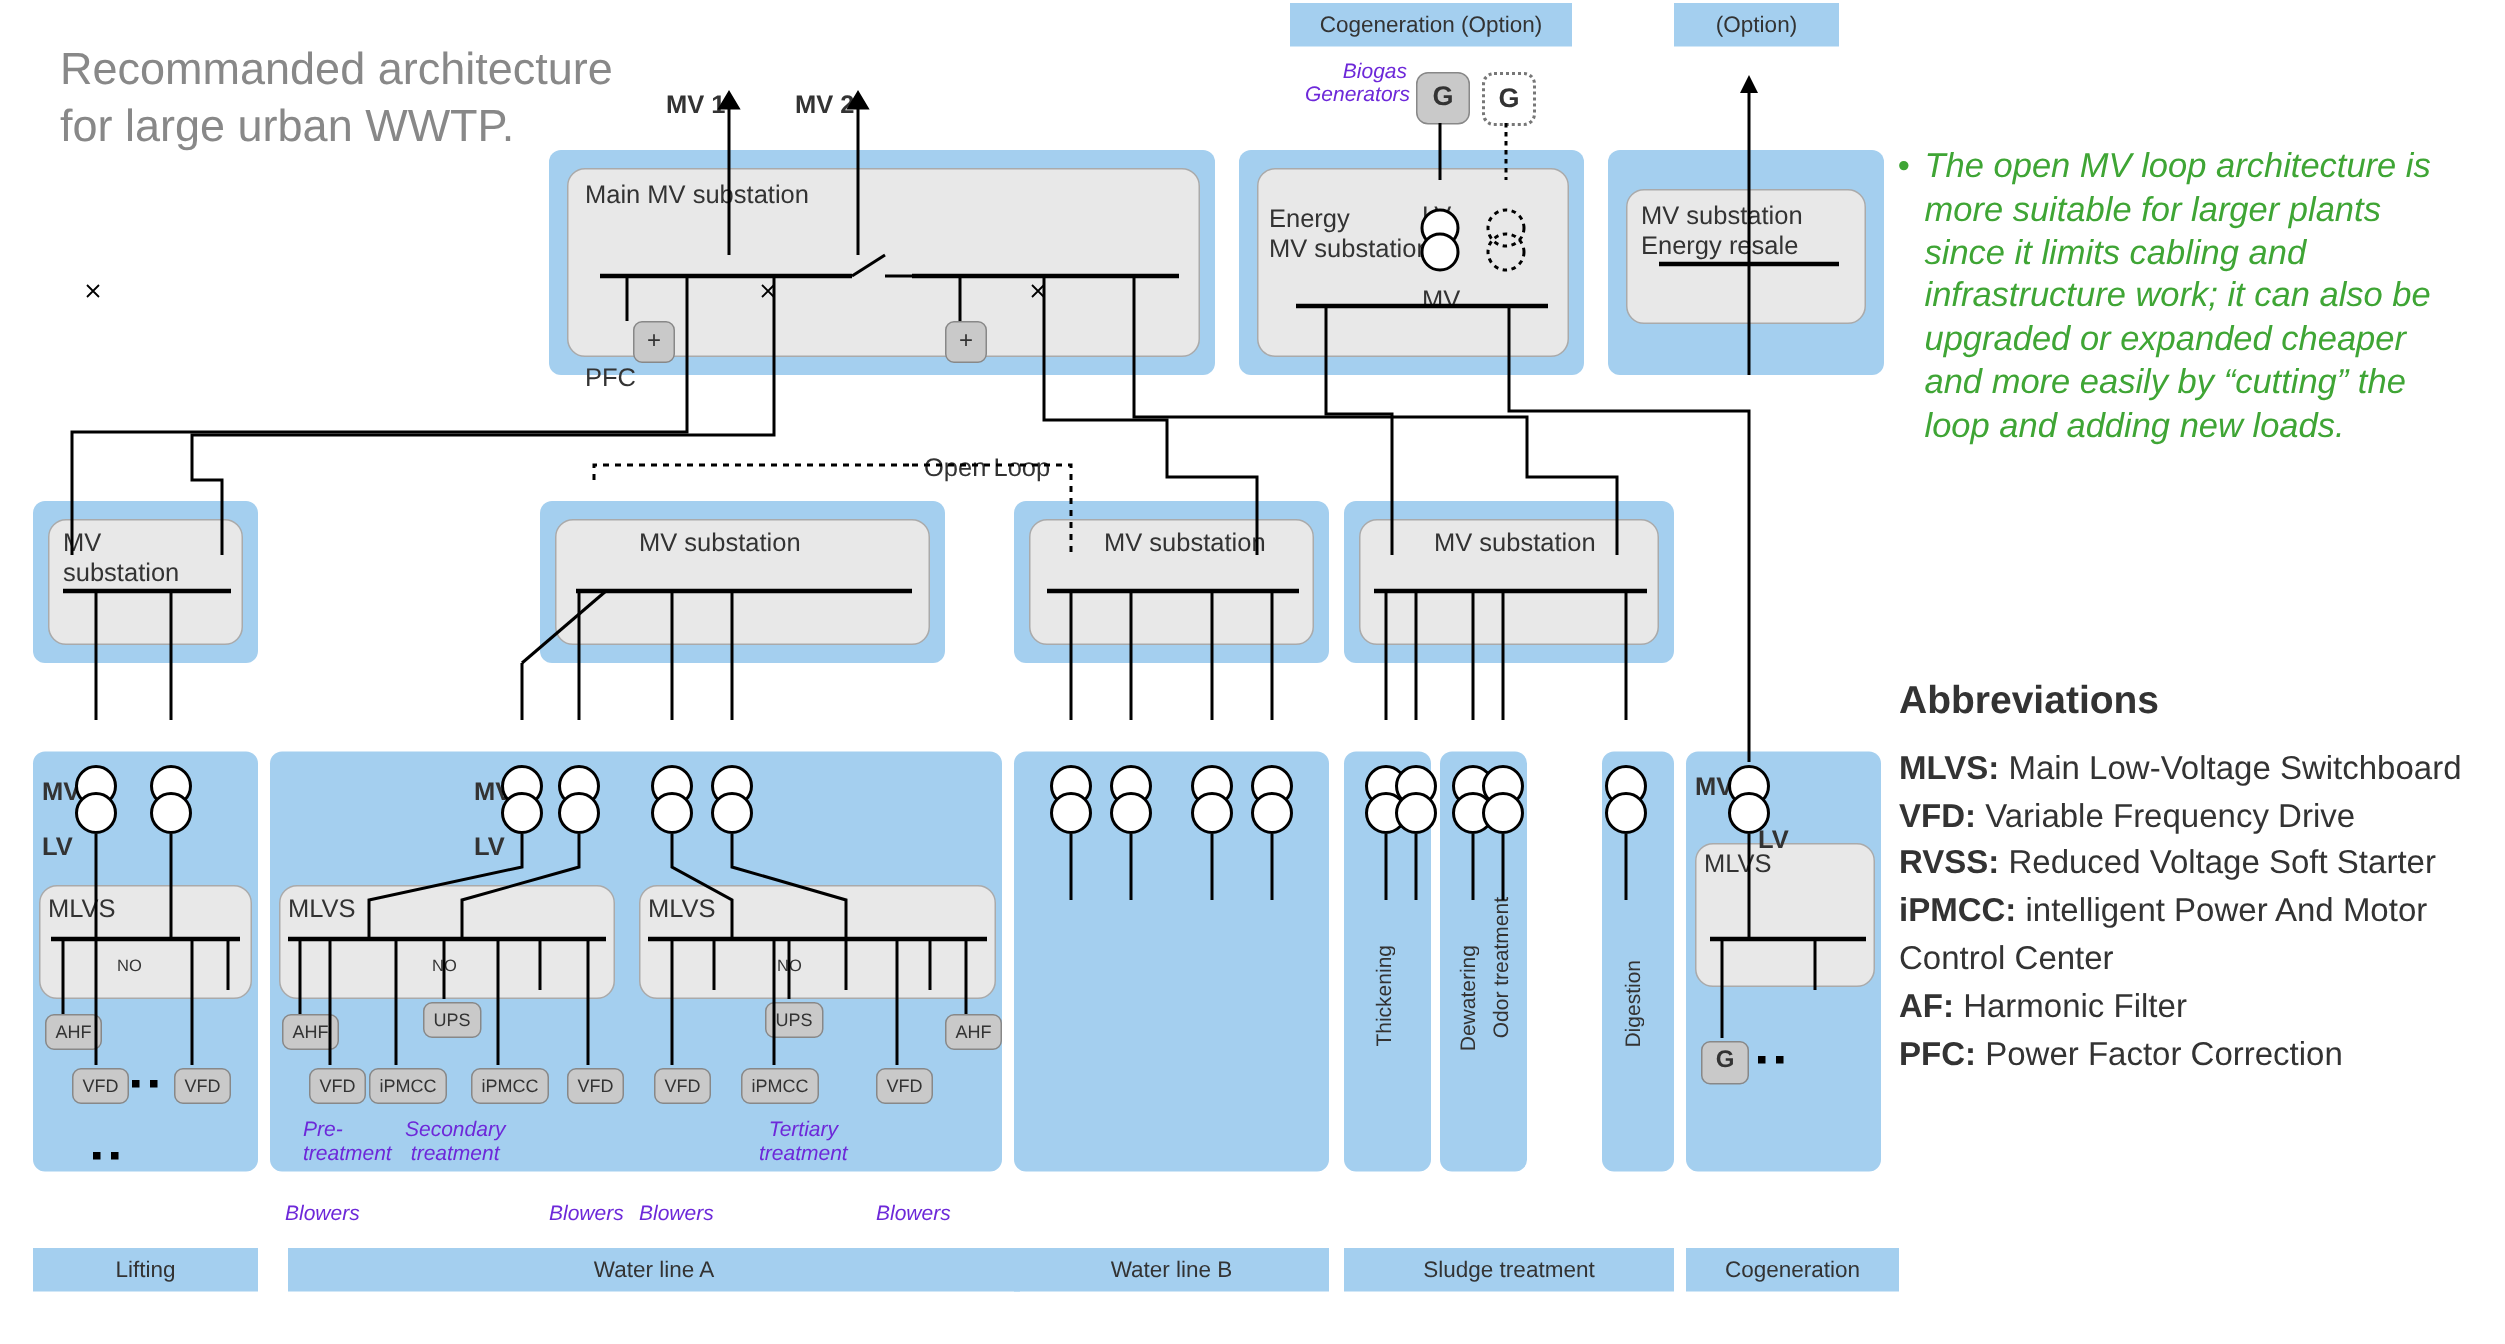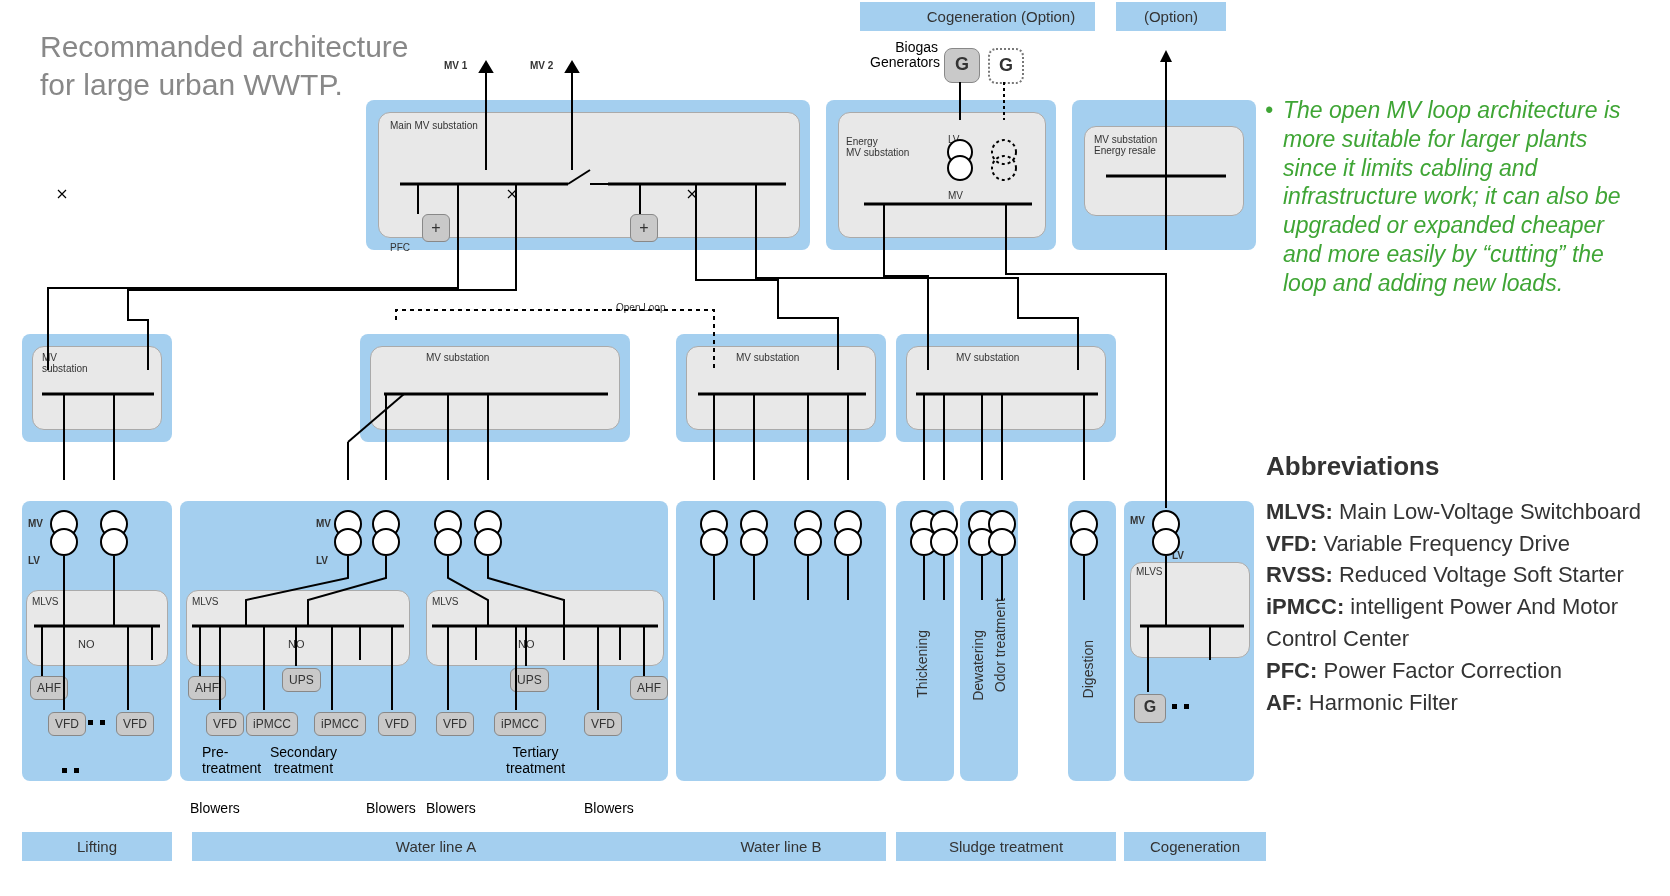--- a/index.html
+++ b/index.html
@@ -7,50 +7,50 @@
   .title{position:absolute;left:40px;top:28px;font-size:30px;color:#888;line-height:1.25;font-weight:300;}
   .green-note{position:absolute;left:1283px;top:96px;width:362px;color:#3fa535;font-size:23px;font-style:italic;line-height:1.25;font-weight:500;}
   .green-note::before{content:"•";position:absolute;left:-18px;top:0;color:#3fa535;}
   .abbr{position:absolute;left:1266px;top:448px;width:390px;color:#333;font-size:22px;line-height:1.45;}
   .abbr h3{font-size:26px;margin:0 0 10px 0;font-weight:600;}
   .abbr b{font-weight:600;}
   
   .diagram{position:absolute;left:8px;top:0;width:1258px;height:896px;}
   .bluebox{position:absolute;background:#a4cfef;border-radius:8px;}
   .greybox{position:absolute;background:#e8e8e8;border:1px solid #aaa;border-radius:12px;}
-  .glabel{position:absolute;font-size:10px;color:#333;}
+  .glabel{position:absolute;font-size:17px;color:#333;}
   .chip{position:absolute;background:#c9c9c9;border:1px solid #888;border-radius:6px;font-size:12px;text-align:center;line-height:1;padding:5px 6px;color:#333;font-weight:500;}
   .section-label{position:absolute;background:#a4cfef;font-size:15px;text-align:center;padding:6px 0;color:#333;font-weight:500;}
-  .tinylabel{position:absolute;font-size:14px;color:#000000;}
+  .tinylabel{position:absolute;font-size:14px;color:#6d28d9;font-style:italic;}
   .vlabel{position:absolute;font-size:14px;color:#333;writing-mode:vertical-rl;transform:rotate(180deg);}
   svg.ovl{position:absolute;overflow:visible;}
 </style>
 </head>
 <body>
 
 <div class="title">
   <span>Recommanded architecture</span><br>
   <span>for large urban WWTP.</span>
 </div>
 
 <div class="green-note">The open MV loop architecture is more suitable for larger plants since it limits cabling and infrastructure work; it can also be upgraded or expanded cheaper and more easily by “cutting” the loop and adding new loads.</div>
 
 <div class="abbr">
   <h3>Abbreviations</h3>
   <div><b>MLVS:</b> <span>Main Low-Voltage Switchboard</span></div>
   <div><b>VFD:</b> <span>Variable Frequency Drive</span></div>
   <div><b>RVSS:</b> <span>Reduced Voltage Soft Starter</span></div>
   <div><b>iPMCC:</b> <span>intelligent Power And Motor Control Center</span></div>
+  <div><b>AF:</b> <span>Harmonic Filter</span></div>
   <div><b>PFC:</b> <span>Power Factor Correction</span></div>
-  <div><b>AF:</b> <span>Harmonic Filter</span></div>
 </div>
 
 <div class="diagram">
 
-  <div class="section-label" style="left:852px;top:2px;width:188px;padding-left:47px;">Cogeneration (Option)</div>
+  <div class="section-label" style="left:852px;top:2px;width:188px;">Cogeneration (Option)</div>
   <div class="section-label" style="left:1108px;top:2px;width:110px;">(Option)</div>
 
   <div class="tinylabel" style="left:862px;top:40px;text-align:right;width:68px;line-height:1.1;"><span style="white-space:pre-line">Biogas
 Generators</span></div>
   <div class="chip" style="left:936px;top:48px;width:22px;height:22px;font-size:18px;font-weight:700;border-radius:8px;padding-top:6px;">G</div>
   <div style="position:absolute;left:980px;top:48px;width:32px;height:32px;border:2px dotted #777;border-radius:8px;font-size:18px;font-weight:700;text-align:center;line-height:30px;">G</div>
 
   <div class="bluebox" style="left:358px;top:100px;width:444px;height:150px;"></div>
   <div class="greybox" style="left:370px;top:112px;width:420px;height:124px;"></div>
   <div class="glabel" style="left:382px;top:120px;">Main MV substation</div>

